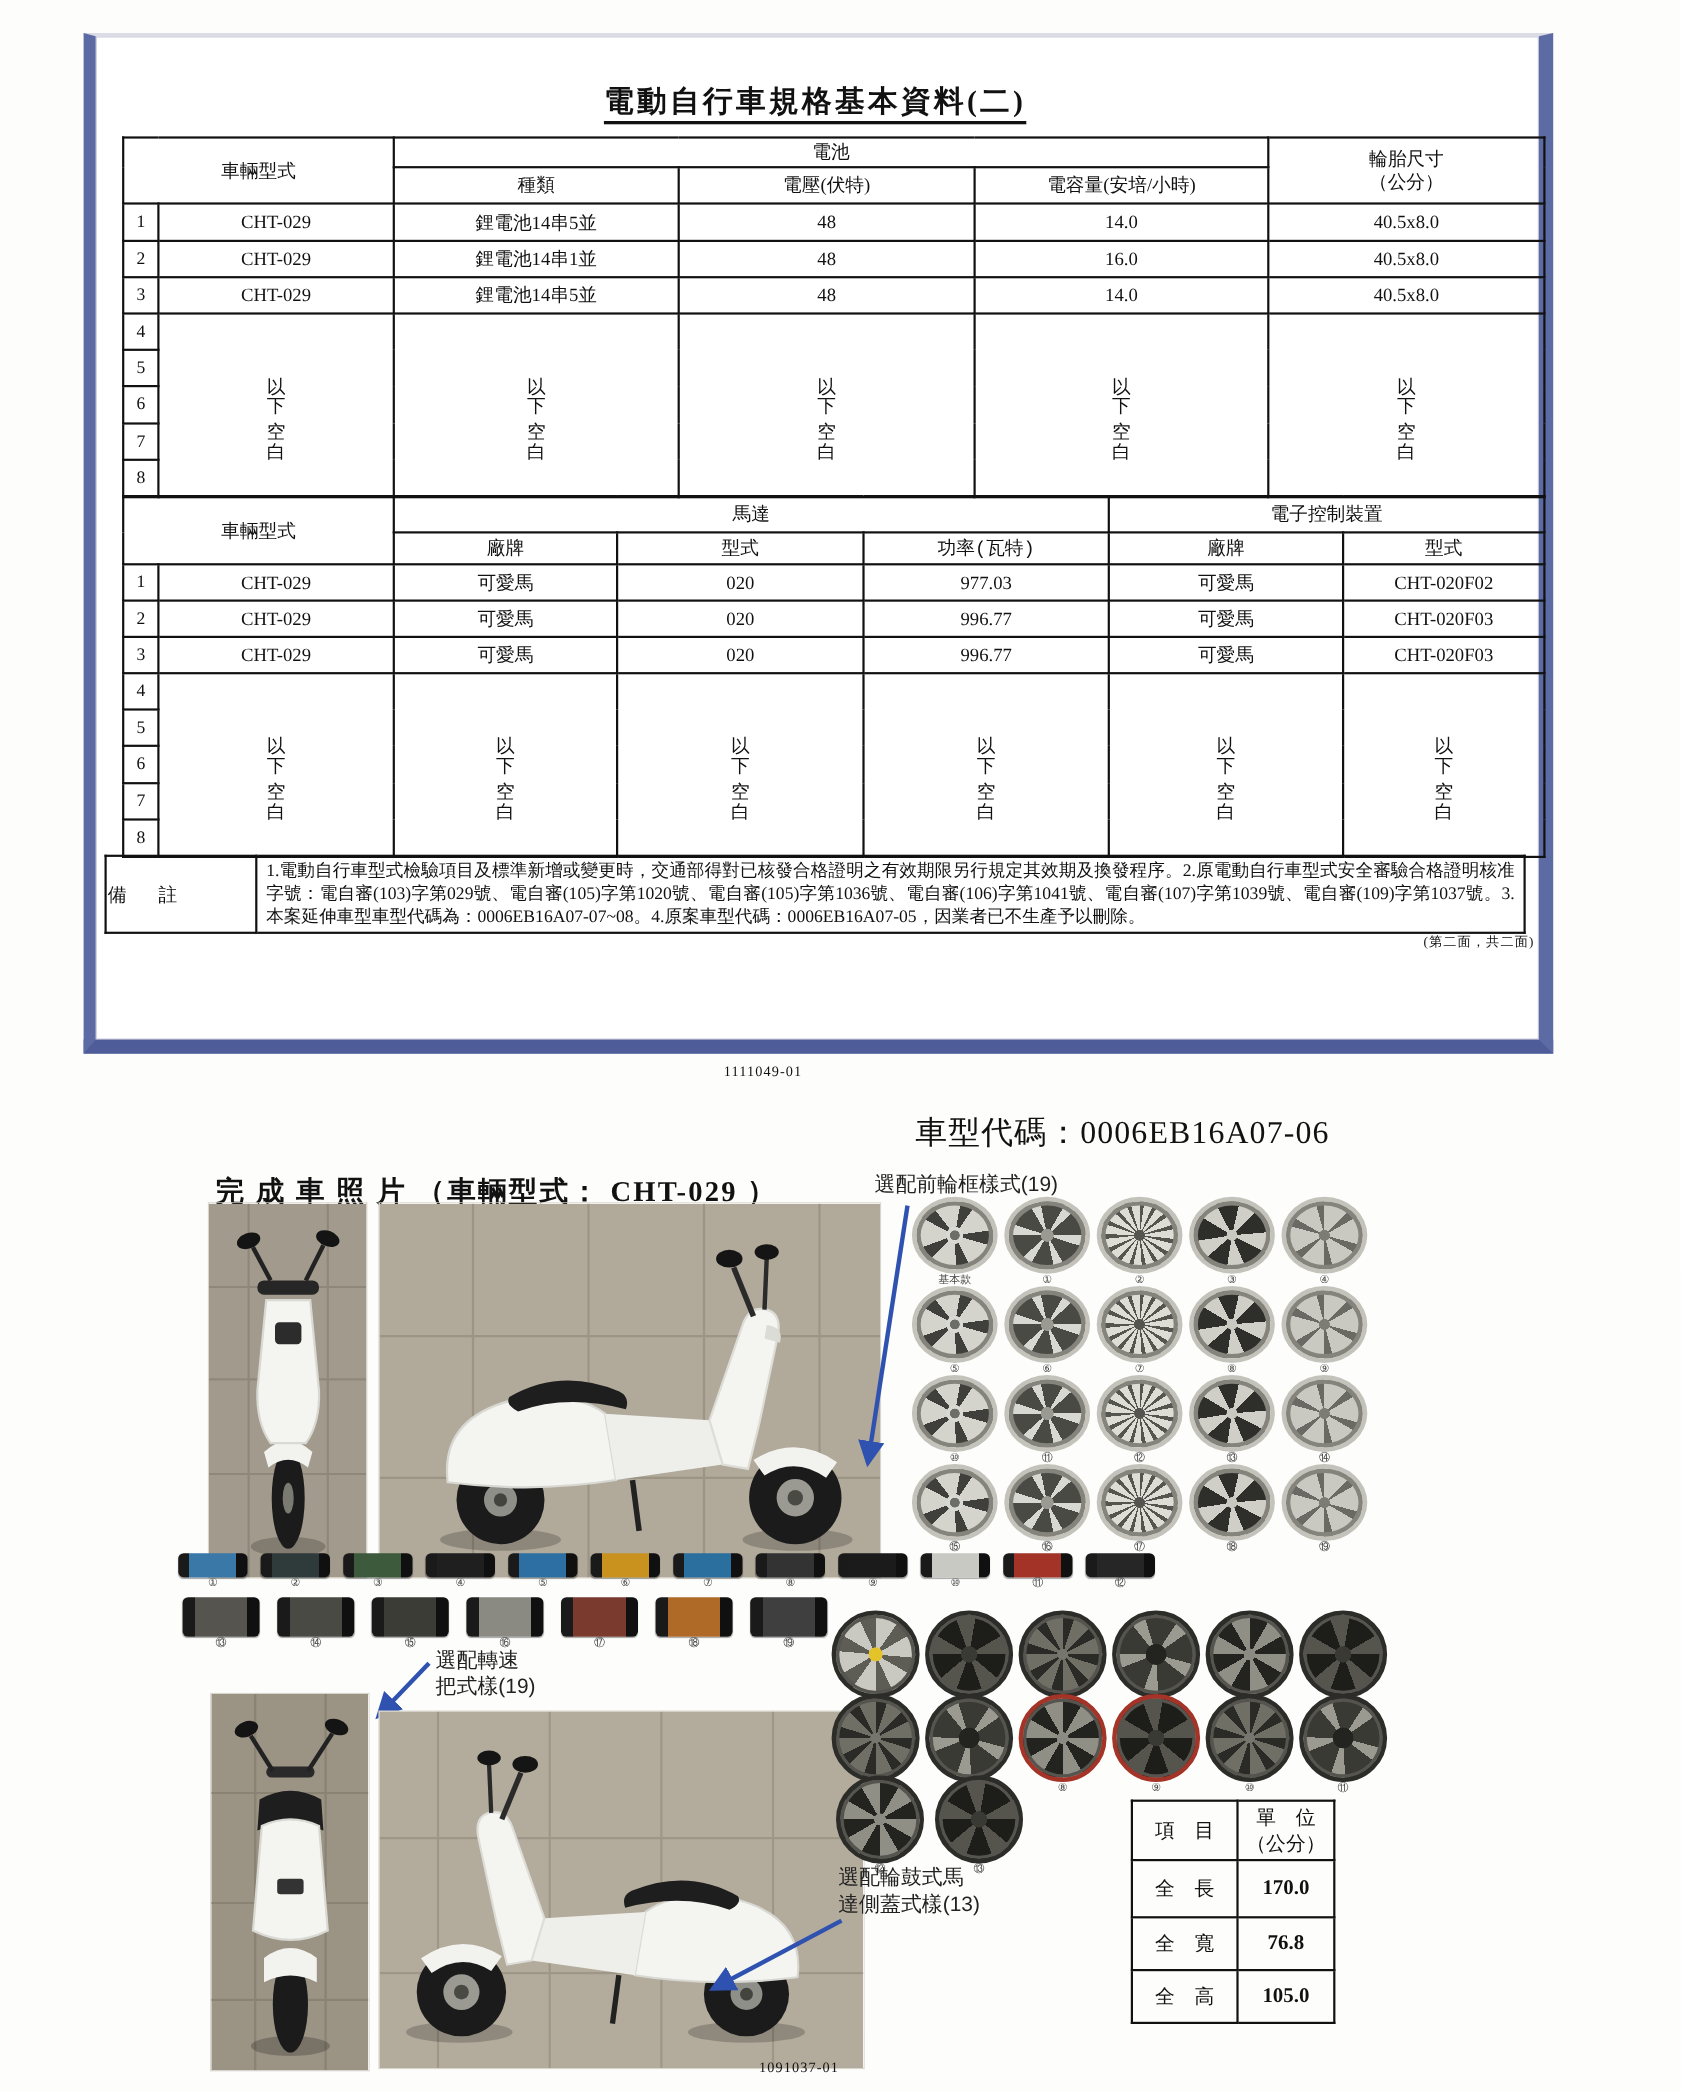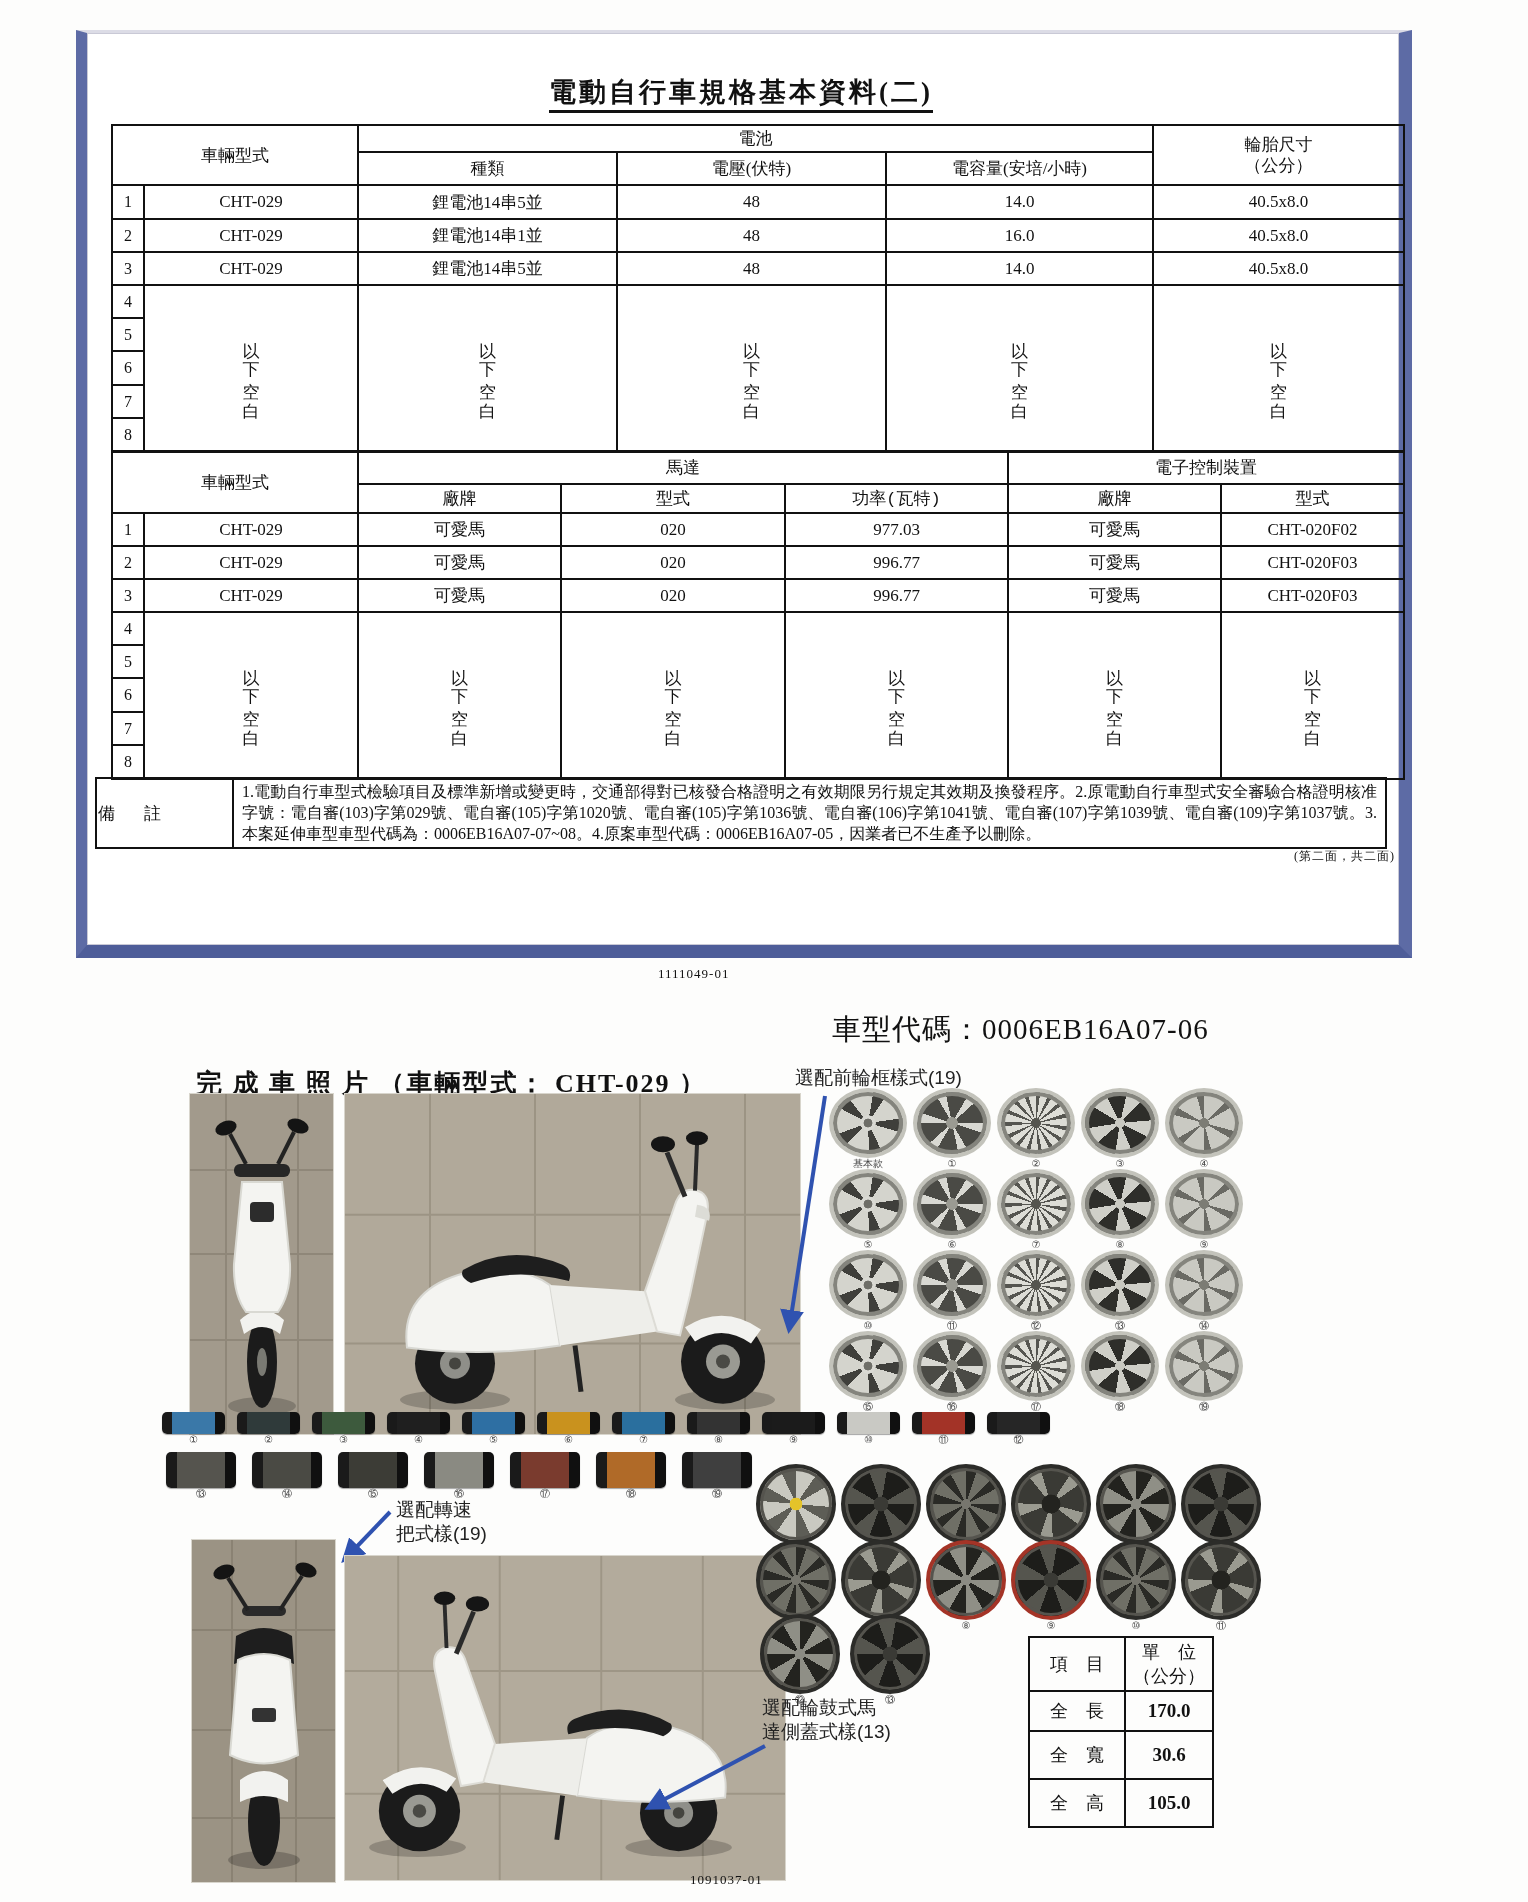--- a/index.html
+++ b/index.html
@@ -609,27 +609,27 @@
 
   <table class="dim">
     <tbody>
         <tr style="height:54px;">
       <td style="width:92px;">項　目</td>
       <td>
         <div>單　位</div>
         <div>（公分）</div>
       </td>
     </tr>
-    <tr style="height:40px;">
+    <tr style="height:52px;">
       <td>全　長</td>
       <td class="dim-val">170.0</td>
     </tr>
     <tr style="height:48px;">
       <td>全　寬</td>
-      <td class="dim-val">30.6</td>
+      <td class="dim-val">76.8</td>
     </tr>
     <tr style="height:48px;">
       <td>全　高</td>
       <td class="dim-val">105.0</td>
     </tr>
   </tbody>
     </table>
 
   <div class="stamp" style="left:690px;top:1872px;">1091037-01</div>
 </div>

